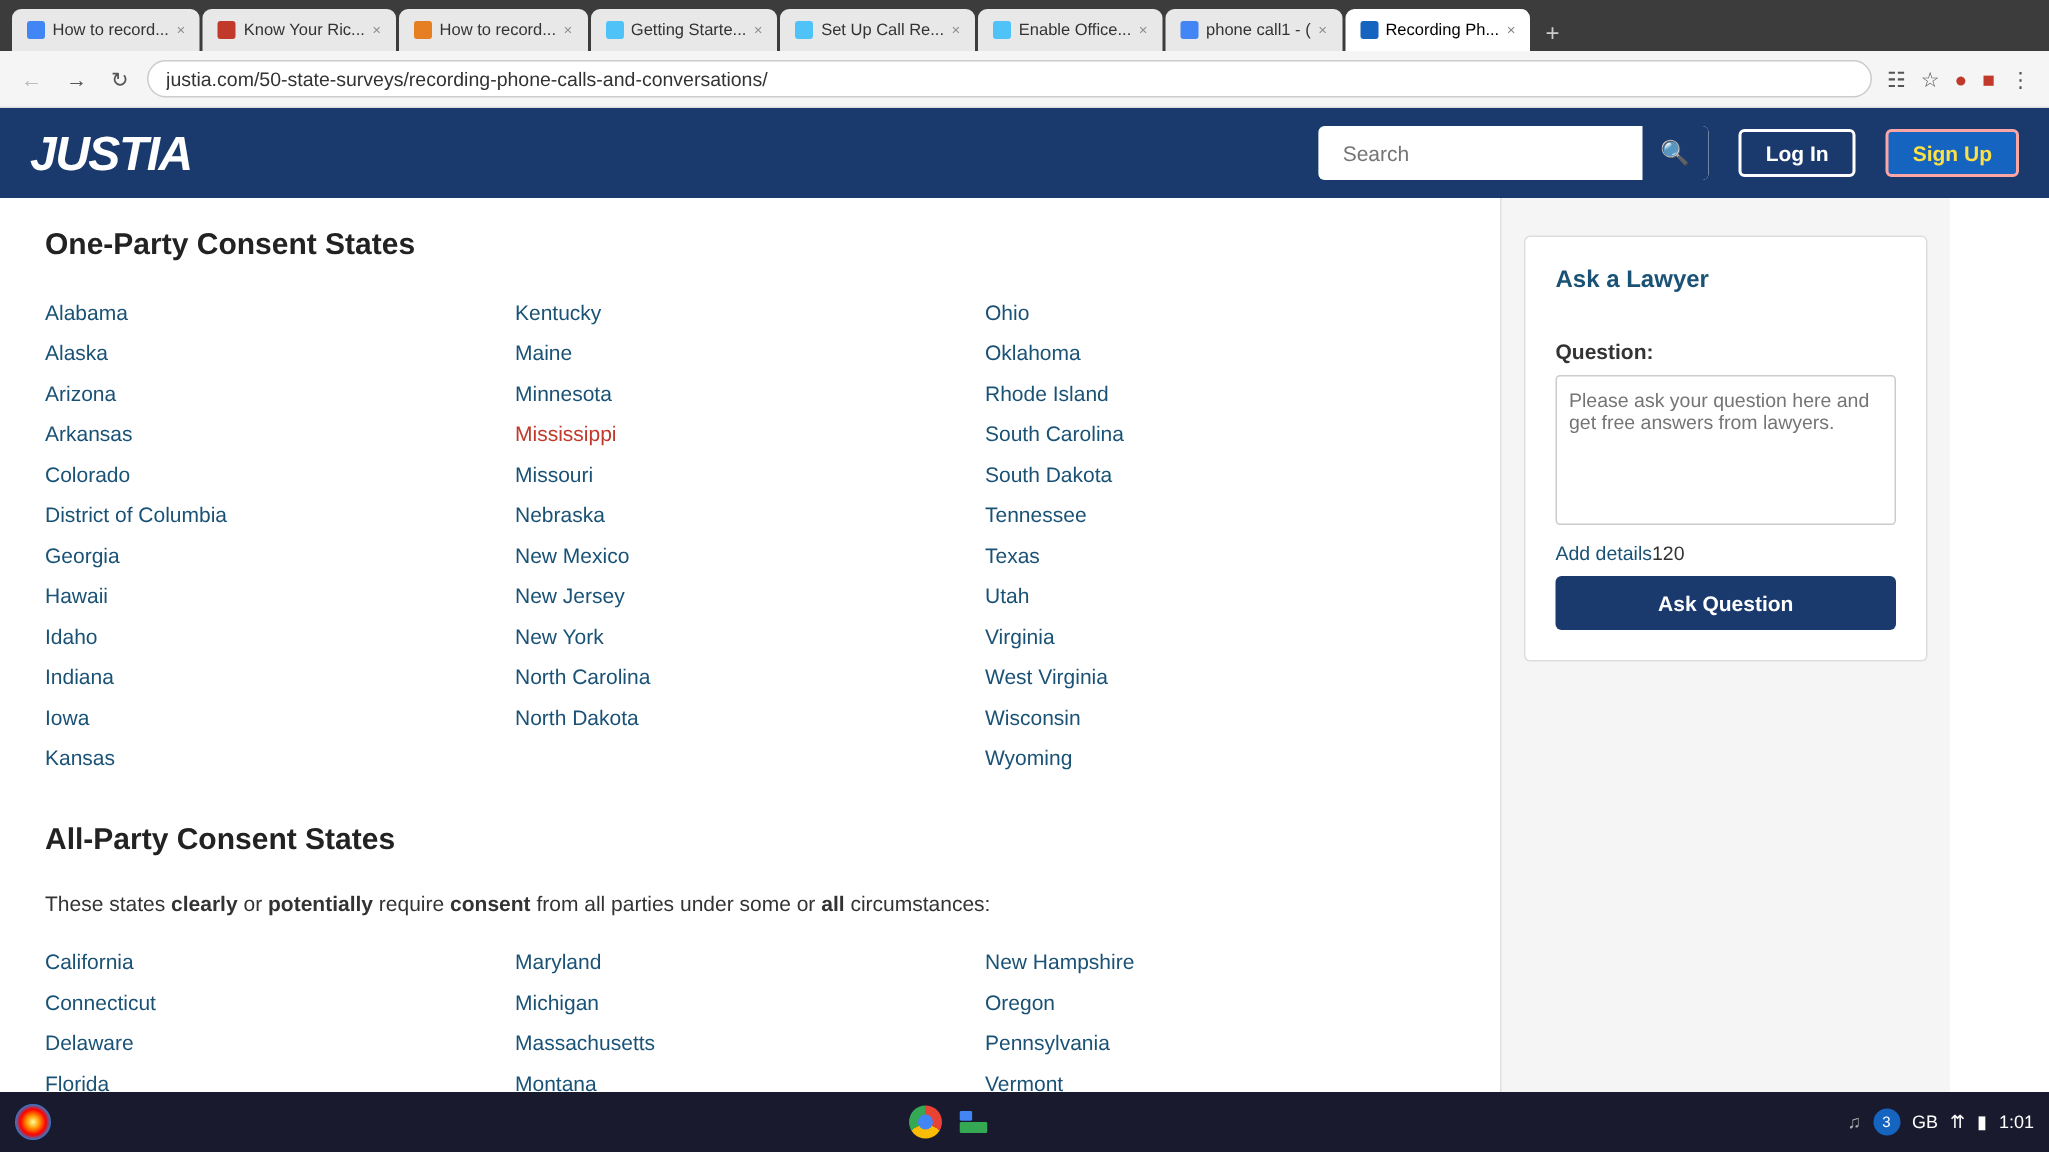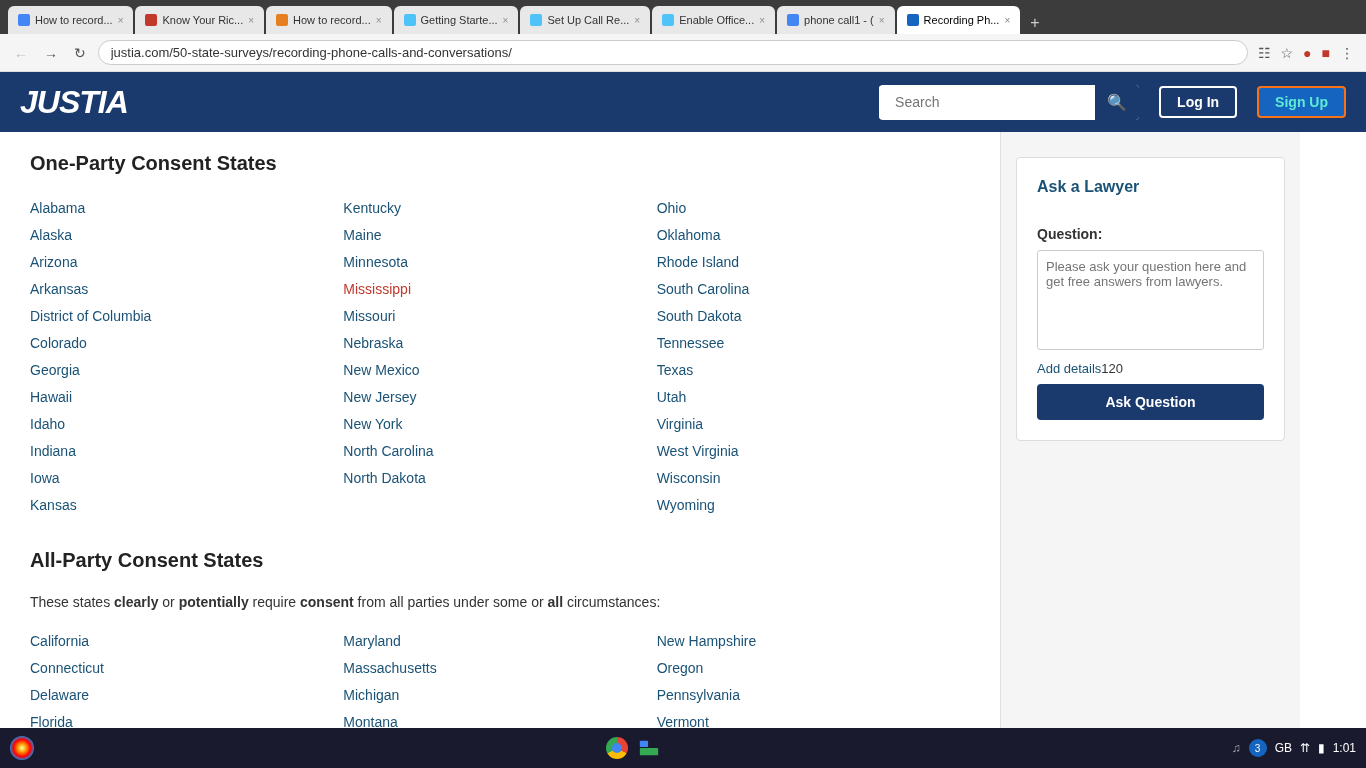--- a/index.html
+++ b/index.html
@@ -148,22 +148,22 @@
       border: 2px solid #fff;
       color: #fff;
       padding: 6px 16px;
       border-radius: 4px;
       cursor: pointer;
       font-size: 14px;
       font-weight: bold;
     }
     .signup-btn {
       background: #1565c0;
-      border: 2px solid #f97316;
-      color: #5eead4;
+      border: 2px solid #fca5a5;
+      color: #fde047;
       padding: 6px 16px;
       border-radius: 4px;
       cursor: pointer;
       font-size: 14px;
       font-weight: bold;
     }
 
     
     .main-layout {
       display: flex;
@@ -411,22 +411,22 @@
 
       <div>
         <h2 class="section-title">One-Party Consent States</h2>
         <div class="states-grid">
 
           <div>
             <a class="state-link">Alabama</a>
             <a class="state-link">Alaska</a>
             <a class="state-link">Arizona</a>
             <a class="state-link">Arkansas</a>
+            <a class="state-link">Colorado</a>
             <a class="state-link">District of Columbia</a>
-            <a class="state-link">Colorado</a>
             <a class="state-link">Georgia</a>
             <a class="state-link">Hawaii</a>
             <a class="state-link">Idaho</a>
             <a class="state-link">Indiana</a>
             <a class="state-link">Iowa</a>
             <a class="state-link">Kansas</a>
           </div>
 
           <div>
             <a class="state-link">Kentucky</a>
@@ -469,22 +469,22 @@
           <div>
             <a class="state-link">California</a>
             <a class="state-link">Connecticut</a>
             <a class="state-link">Delaware</a>
             <a class="state-link">Florida</a>
             <a class="state-link">Illinois</a>
           </div>
 
           <div>
             <a class="state-link">Maryland</a>
+            <a class="state-link">Michigan</a>
             <a class="state-link">Massachusetts</a>
-            <a class="state-link">Michigan</a>
             <a class="state-link">Montana</a>
             <a class="state-link">Nevada</a>
           </div>
 
           <div>
             <a class="state-link">New Hampshire</a>
             <a class="state-link">Oregon</a>
             <a class="state-link">Pennsylvania</a>
             <a class="state-link">Vermont</a>
             <a class="state-link">Washington</a>

